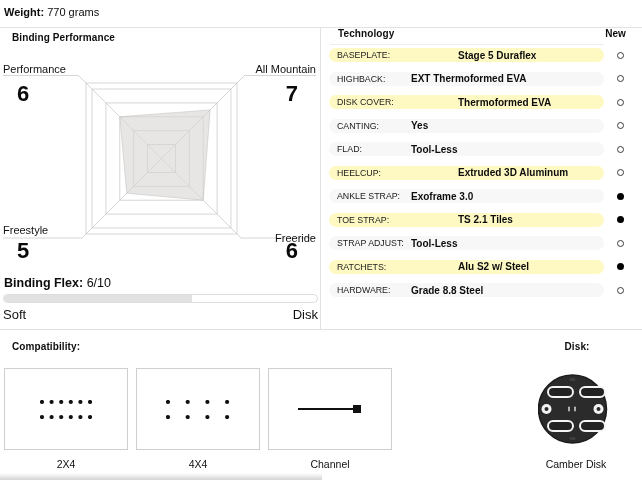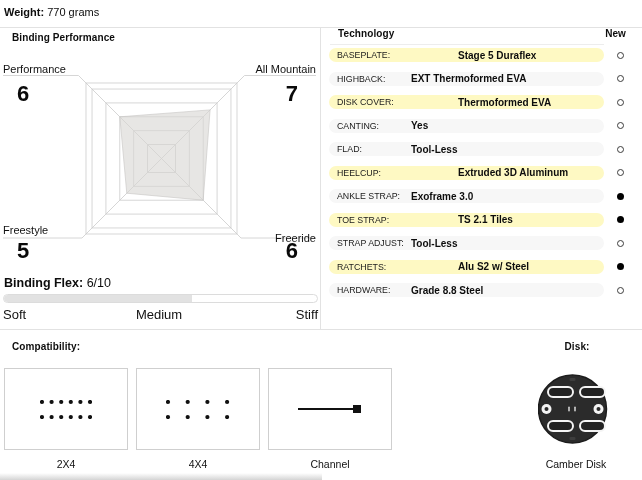--- a/index.html
+++ b/index.html
@@ -91,22 +91,21 @@
   <div class="axis-value" style="left:200px; top:238px; width:98px; text-align:right;">6</div>
 
   <div class="abs" style="left:4px; top:276px; font-size:12.5px;">
     <span class="bold">Binding Flex:</span>
     <span>6/10</span>
   </div>
   <div id="flex-bar">
     <div id="flex-fill" style="width: 60%;"></div>
   </div>
   <div class="flex-scale" style="left:3px;">Soft</div>
-  <div class="flex-scale" style="left:0; width:318px; text-align:center;">Medium</div>
-  <div class="flex-scale" style="left:0; width:318px; text-align:right;">Stiff</div>
+  <div class="flex-scale" style="left:0; width:318px; text-align:right;">Disk</div>
 
   <div class="abs section-title" style="left:330px; top:28px;">Technology</div>
   <div class="abs section-title" style="left:530px; top:28px; width:96px; text-align:right;">New</div>
   <div class="abs" style="left:330px; top:44px; width:274px; height:1px; background:#ededed;"></div>
   <div id="tech-rows">
       <div class="tech-row">
         <div class="tech-pill odd">
           <span class="tech-label">BASEPLATE:</span>
           <span class="tech-value">Stage 5 Duraflex</span>
         </div>

